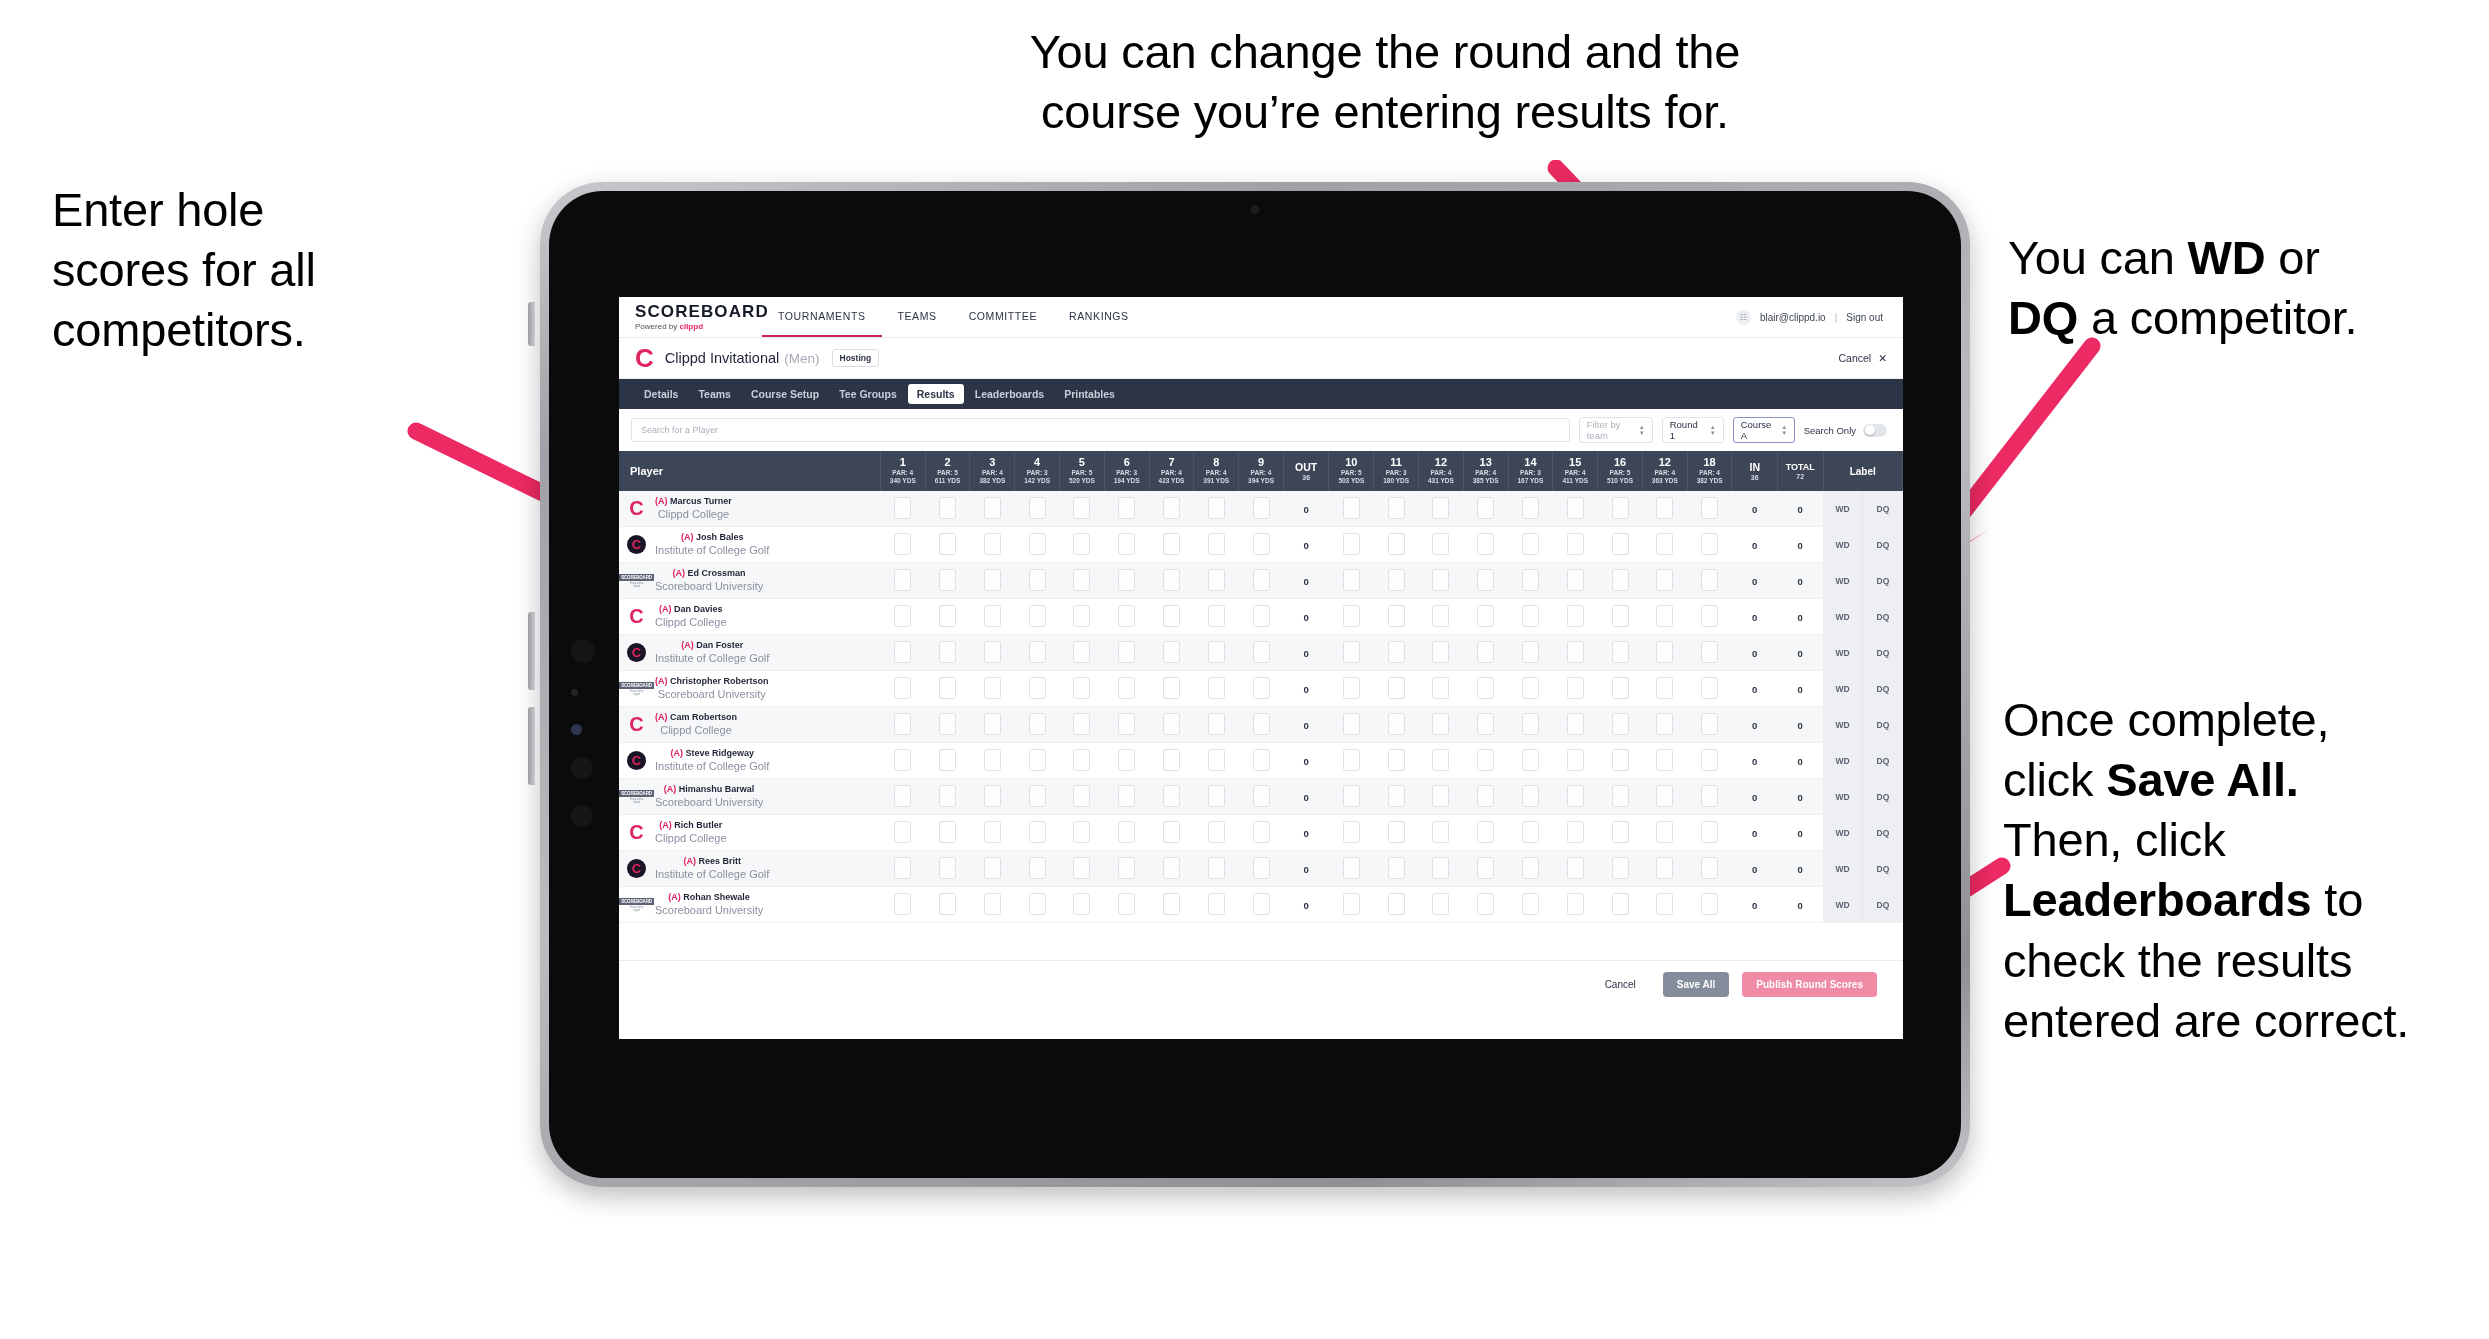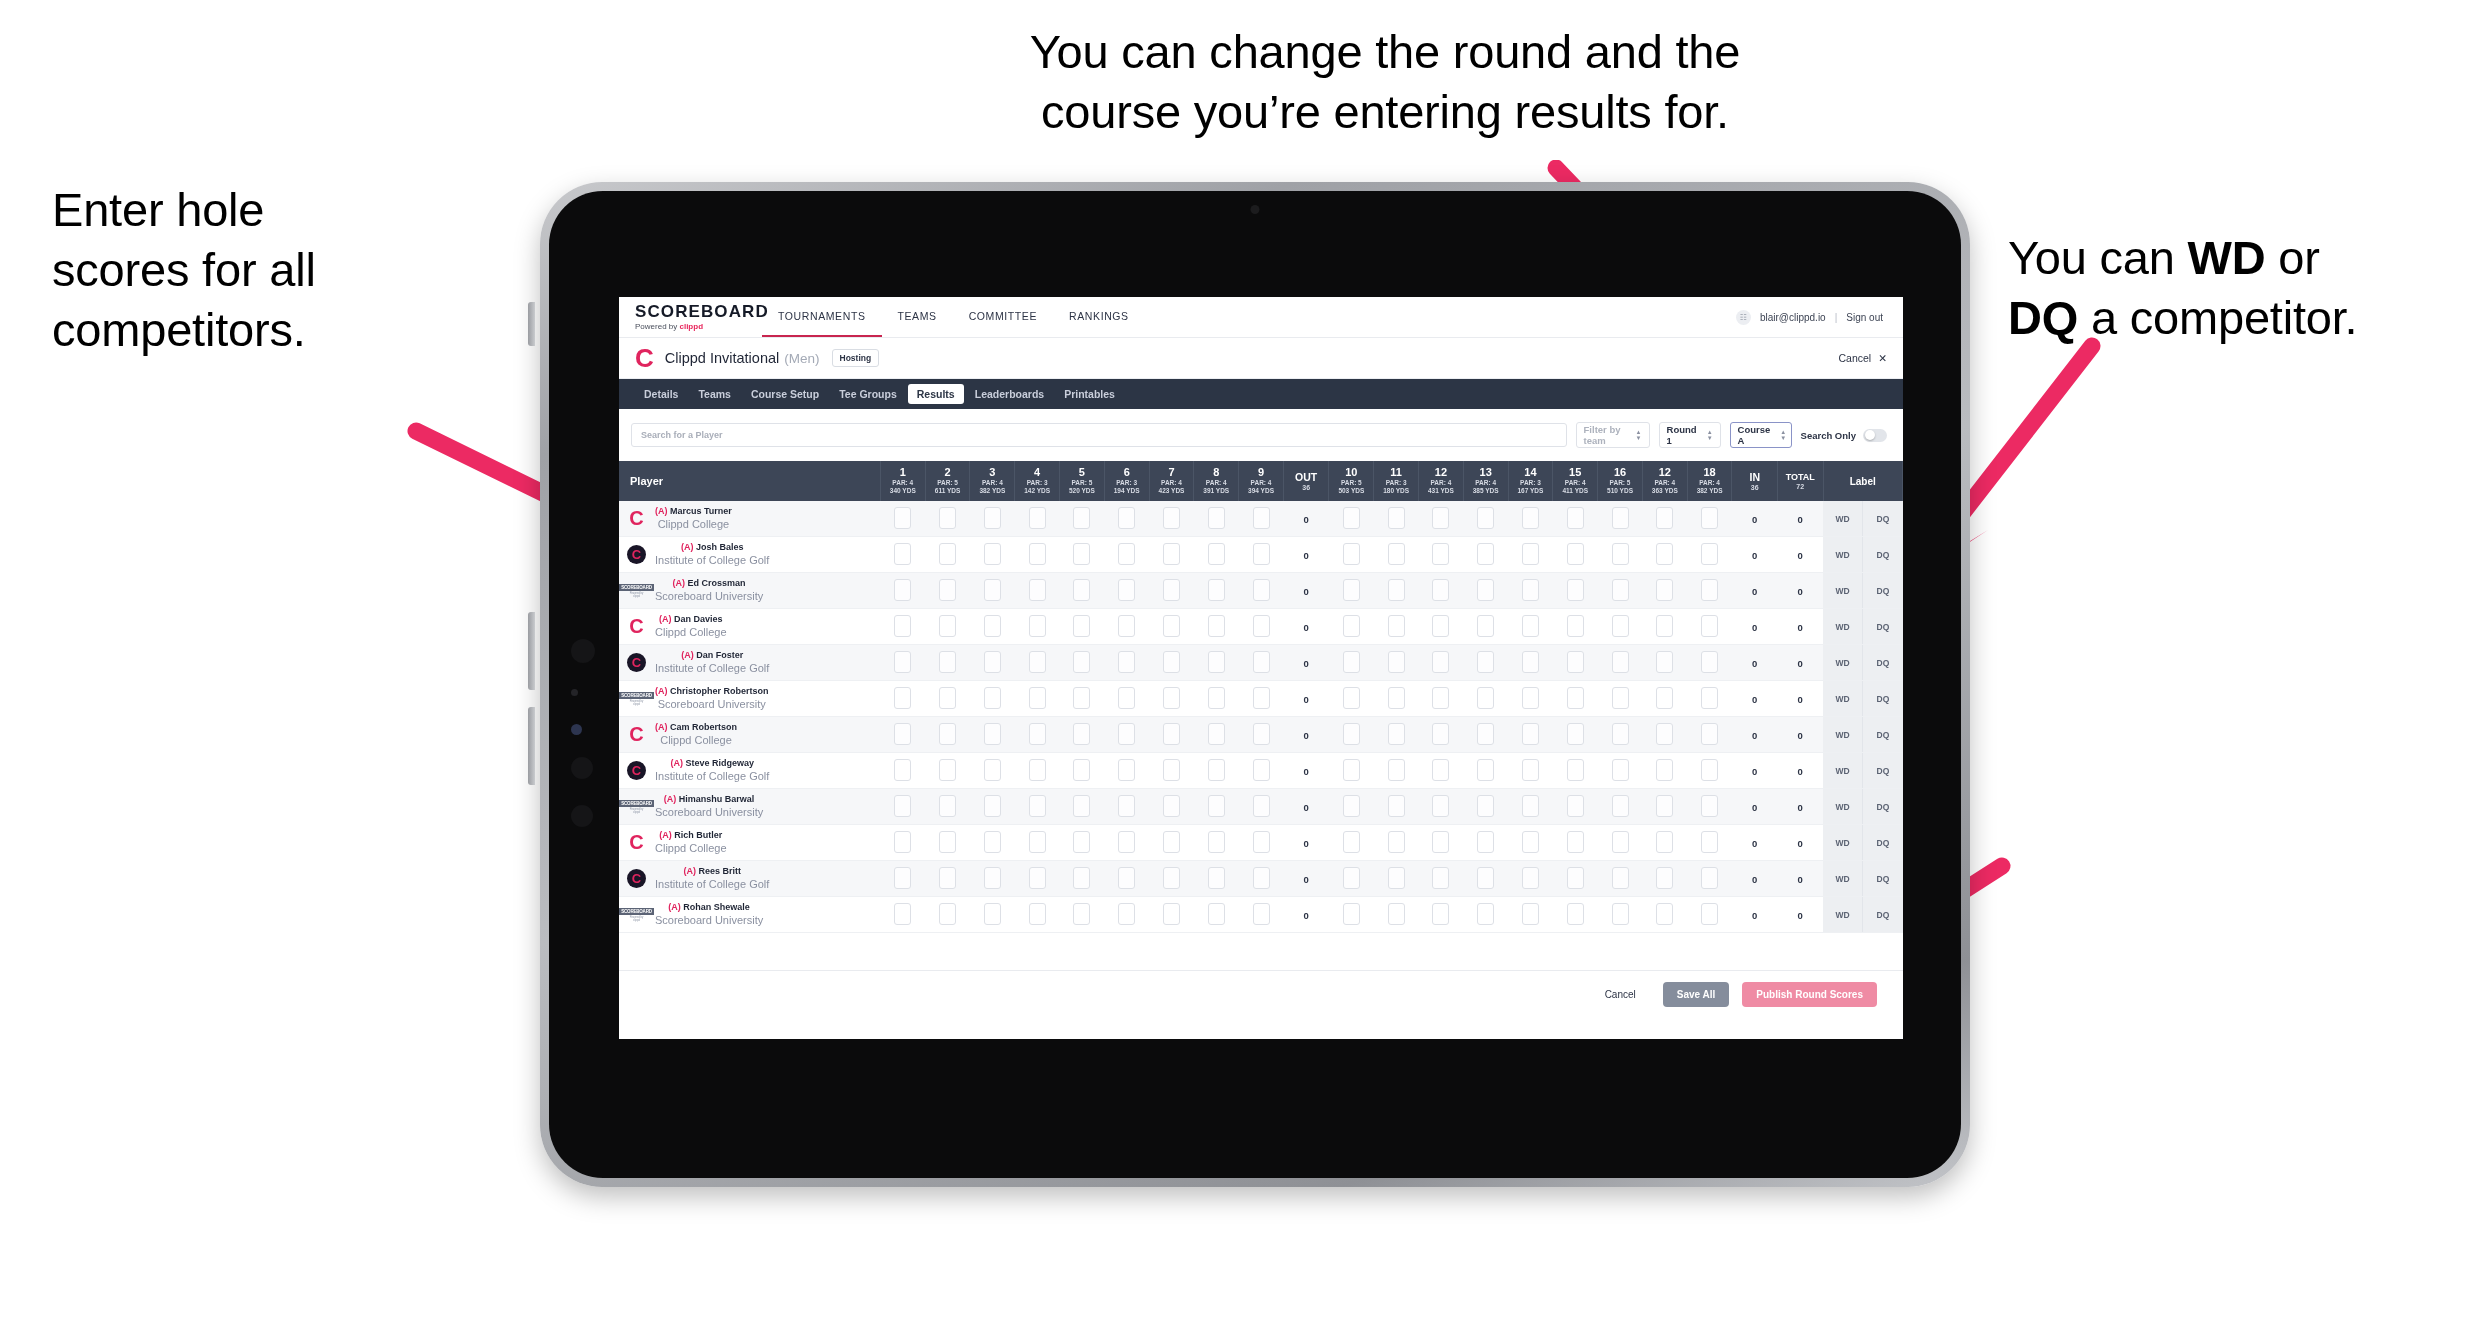--- a/index.html
+++ b/index.html
@@ -89,21 +89,21 @@
   .tgen { font-size:13.5px; color:#a4aab6; margin-left:5px; }
   .hostpill { margin-left:12px; border:1px solid #d9dde3; border-radius:3px; font-size:8.5px; font-weight:700; padding:3px 7px; color:#2c3345; }
   .cancel-x { margin-left:auto; font-size:10.5px; color:#2c3345; display:flex; align-items:center; gap:7px; }
 
   
   .subtabs { height:30px; background:#2c3545; display:flex; align-items:center; padding:0 16px; gap:2px; }
   .st { font-size:10.5px; color:#c9cedb; padding:4px 9px; border-radius:3px;font-weight:bold; }
   .st.active { background:#ffffff; color:#2c3545; font-weight:600; }
 
   
-  .filterrow { height:52px; background:#fff; display:flex; align-items:center; padding:0 12px; gap:9px;font-weight:bold; }
+  .filterrow { height:42px; background:#fff; display:flex; align-items:center; padding:0 12px; gap:9px; }
   .searchbox { flex:1; height:24px; border:1px solid #dfe2e8; border-radius:3px; display:flex; align-items:center; padding:0 9px; font-size:9px; color:#a9aeb9; background:#fff; }
   .selbox { height:24px; border:1px solid #dfe2e8; border-radius:3px; display:flex; align-items:center; justify-content:space-between; padding:12px 7px; font-size:9.5px; color:#2c3345; background:#fff; gap:10px; }
   .selbox.ph { color:#adb2bd; width:74px; }
   .selbox.round { width:62px; }
   .selbox.course { width:62px; border-color:#8a93c7; }
   .spin { display:flex; flex-direction:column; gap:1px; color:#8a90a0; font-size:6px; line-height:.8; }
   .tot { display:flex; align-items:center; gap:7px; font-size:9.5px; color:#2c3345; padding-right:4px; }
   .toggle { width:24px; height:13px; border-radius:7px; background:#e2e5ea; position:relative; }
   .toggle::after { content:''; position:absolute; left:1.5px; top:1.5px; width:10px; height:10px; border-radius:50%; background:#fff; box-shadow:0 1px 2px rgba(0,0,0,.25); }
 
@@ -158,20 +158,26 @@
 
   <div class="callout" id="cal-top">You can change the round and the
 course you’re entering results for.</div>
   <div class="callout" id="cal-left">Enter hole
 scores for all
 competitors.</div>
 
   <div class="callout" id="cal-wd"><span>You can </span><b>WD</b><span> or
 </span><b>DQ</b><span> a competitor.</span></div>
 
+  <div class="callout" id="cal-save"><span>Once complete,
+click </span><b>Save All.</b><span>
+Then, click
+</span><b>Leaderboards</b><span> to
+check the results
+entered are correct.</span></div>
 
   <svg class="arrow" style="left:1540px; top:160px; width:270px; height:260px;" viewBox="0 0 270 260">
     <path d="M16 8 L195 196" stroke="#ec2a63" stroke-width="17" fill="none" stroke-linecap="round"></path>
     <path d="M236 250 L168 168 L196 232 L150 218 Z" fill="#ec2a63"></path>
   </svg>
 
   <svg class="arrow" style="left:400px; top:415px; width:400px; height:200px;" viewBox="0 0 400 200">
     <path d="M16 16 L290 150" stroke="#ec2a63" stroke-width="17" fill="none" stroke-linecap="round"></path>
     <path d="M345 178 L250 128 L320 150 L288 96 Z" fill="#ec2a63"></path>
   </svg>

